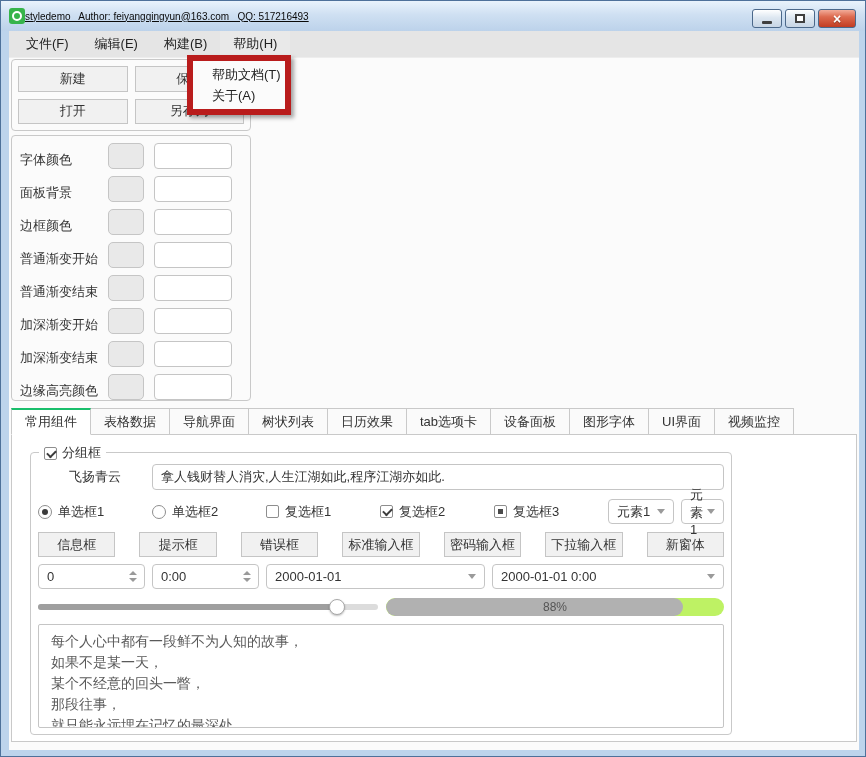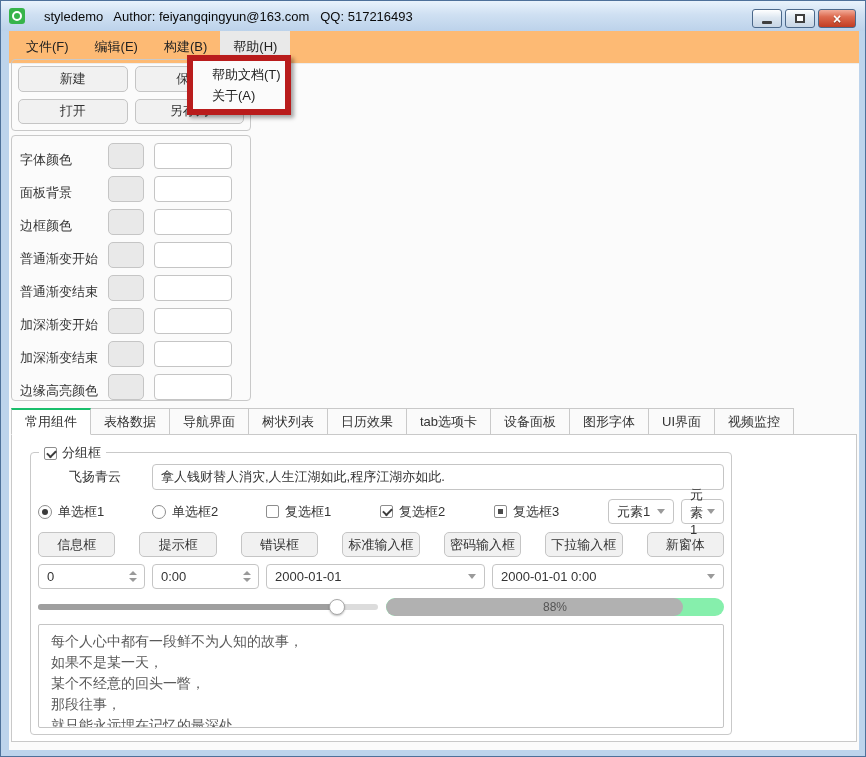--- a/index.html
+++ b/index.html
@@ -8,48 +8,48 @@
 
   .window { position:relative; width:866px; height:757px; background:#bdd4ec;
             border:1px solid #4e719a; overflow:hidden; }
 
   
   .titlebar { position:absolute; top:0; left:0; right:0; height:30px;
               background:linear-gradient(#e9f3fc,#cfe0f2 45%,#bcd2ea);
               display:flex; align-items:center; padding:0 0 0 8px; }
   .app-icon { width:16px; height:16px; border-radius:3px; background:#36b44a; position:relative; flex:0 0 16px; }
   .app-icon::after { content:""; position:absolute; inset:3px; border:2px solid #fff; border-radius:50%; }
-  .title-text { font-size:13px; color:#0a0a0a; margin-left:19px; white-space:pre; }
+  .title-text { font-size:10px; color:#0a0a0a; margin-left:0; white-space:pre;text-decoration:underline; }
   .win-controls { position:absolute; top:8px; right:9px; display:flex; gap:3px; }
   .wc { height:19px; border:1px solid #4b688a; border-radius:3px;
         display:flex; align-items:center; justify-content:center; }
   .wc-min,.wc-max { width:30px; background:linear-gradient(#ffffff,#dde7f1 45%,#c7d5e5); }
   .wc-close { width:38px; background:linear-gradient(#f2ab99,#dd6a4f 40%,#c23c22); }
   .glyph-min { width:10px; height:3px; background:#3f3f3f; border-radius:1px; margin-top:7px; }
   .glyph-max { width:10px; height:9px; border:2px solid #3f3f3f; background:#fff; }
   .glyph-close { color:#fff; font-size:14px; font-weight:bold; line-height:1; text-shadow:0 1px 1px rgba(0,0,0,.35); }
 
   .client { position:absolute; left:8px; top:30px; width:850px; height:719px; background:#fbfbfb; }
 
   
-  .menubar { height:33px; display:flex; align-items:stretch; padding-left:4px;
-             background:#fdba74; border-bottom:1px solid #ededed; }
+  .menubar { height:27px; display:flex; align-items:stretch; padding-left:4px;
+             background:#e5e5e5; border-bottom:1px solid #ededed; }
   .menu-item { padding:0 13px; font-size:13px; color:#222; display:flex; align-items:center; }
   .menu-item.active { background:#e9e9e9; }
 
   .menu-popup { position:absolute; left:178px; top:24px; width:104px; background:#fbfbfb;
                 border:6px solid #b91c1c; box-shadow:3px 3px 4px rgba(0,0,0,.35);
                 z-index:60; padding:3px 0; }
   .popup-item { height:21px; line-height:21px; padding-left:19px; font-size:13px; color:#222; }
 
   
   .gbox { position:absolute; border:1px solid #c9c9c9; border-radius:4px; }
   .file-group { left:2px; top:28px; width:240px; height:72px; padding:6px;
                 display:grid; grid-template-columns:1fr 1fr; gap:7px; }
-  .btn { background:#f1f1f1; border:1px solid #c5c5c5; border-radius:5px; font-size:13px; color:#333;
+  .btn { background:#f1f1f1; border:1px solid #c5c5c5; border-radius:0; font-size:13px; color:#333;
          display:flex; align-items:center; justify-content:center; }
 
   .color-group { left:2px; top:104px; width:240px; height:266px; padding:0 0 0 8px; }
   .crow { display:flex; align-items:flex-end; height:26px; margin-top:7px; }
   .clabel { width:88px; font-size:13px; color:#333; }
   .swatch { width:36px; height:26px; background:#e9e9e9; border:1px solid #c5c5c5; border-radius:5px; }
   .cinput { width:78px; height:26px; margin-left:10px; border:1px solid #c5c5c5; border-radius:4px; background:#fff; }
 
   
   .tabs { position:absolute; left:2px; top:377px; display:flex; height:27px; z-index:2; }
@@ -103,21 +103,21 @@
               border-bottom:4px solid #9a9a9a; }
   .tri-down-s { width:0; height:0; border-left:4px solid transparent; border-right:4px solid transparent;
                 border-top:4px solid #9a9a9a; }
 
   .row-track { display:flex; align-items:center; margin-top:9px; height:18px; }
   .slider { position:relative; width:340px; height:18px; }
   .slider-track { position:absolute; top:6px; left:0; right:0; height:6px; background:#dcdcdc; border-radius:3px; }
   .slider-fill { position:absolute; top:6px; left:0; height:6px; background:#9f9f9f; border-radius:3px; }
   .slider-handle { position:absolute; right:-8px; top:-5px; width:16px; height:16px; background:#fff;
                    border:1px solid #a8a8a8; border-radius:50%; box-shadow:0 1px 2px rgba(0,0,0,.25); }
-  .progress { flex:1; margin-left:8px; height:18px; background:#86efac; border-radius:9px;
+  .progress { flex:1; margin-left:8px; height:18px; background:#bef264; border-radius:9px;
               position:relative; overflow:hidden; }
   .progress-fill { height:100%; background:#b1b1b1; border-radius:9px; }
   .progress-label { position:absolute; inset:0; display:flex; align-items:center; justify-content:center;
                     font-size:12px; color:#555; }
 
   .row-text { margin-top:8px; flex:1; border:1px solid #c5c5c5; border-radius:2px; background:#fff;
               padding:6px 12px; font-size:14px; line-height:21px; color:#5a5a5a;
               white-space:pre-line; overflow:hidden; }
 </style>
 </head>

